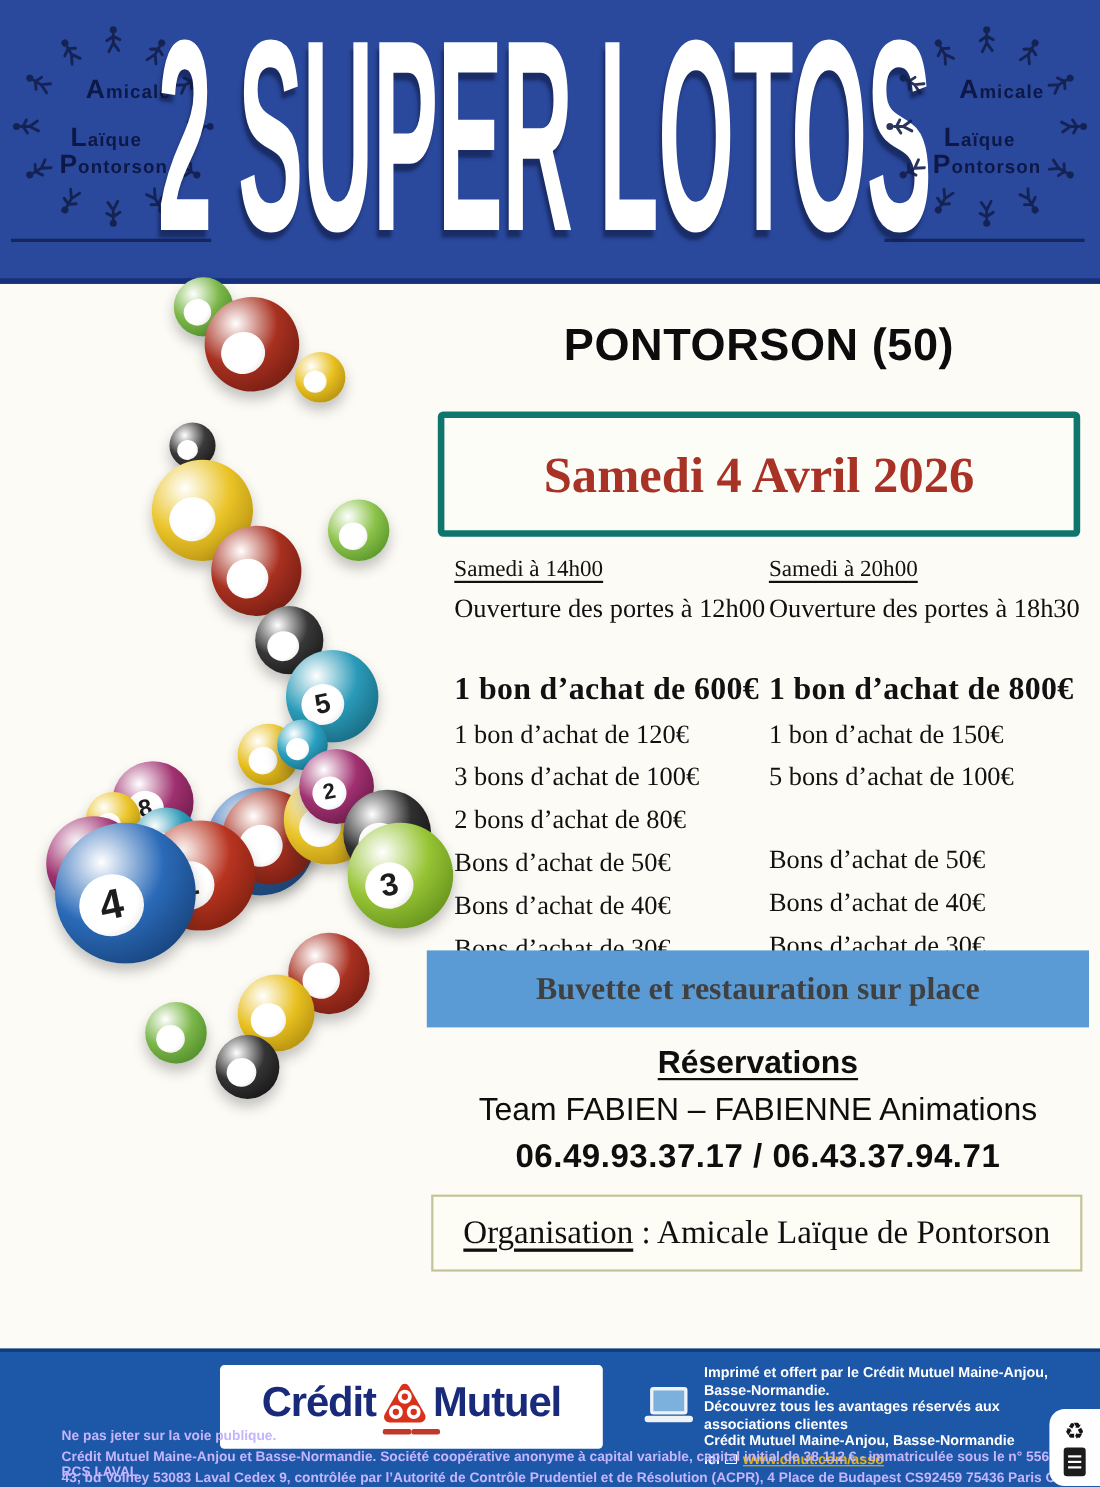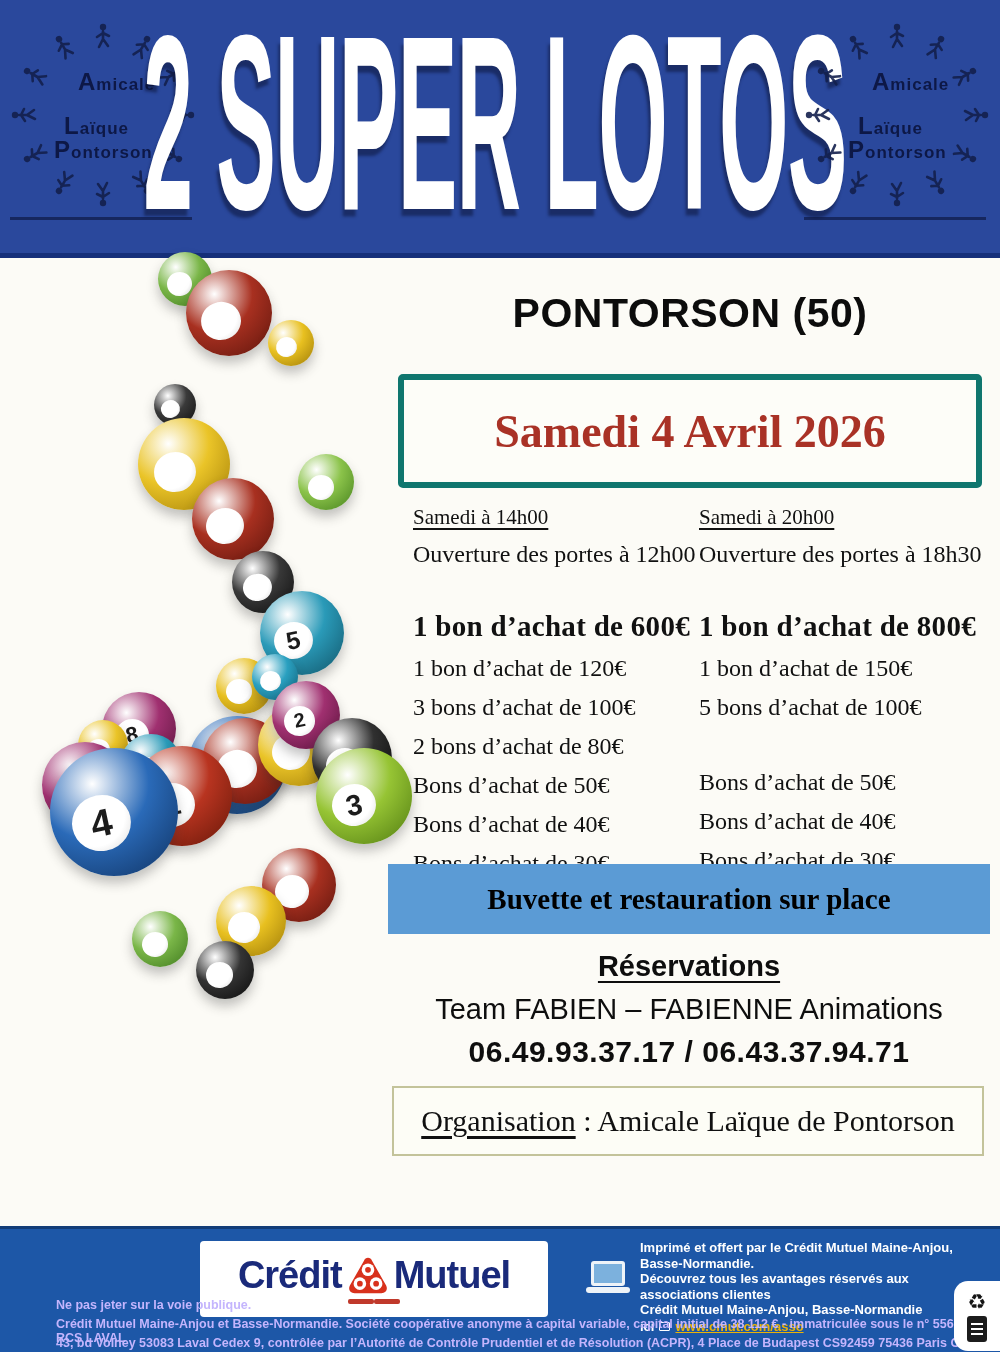--- a/index.html
+++ b/index.html
@@ -49,21 +49,21 @@
   .session { width:50%; font-family:"Liberation Serif", serif; color:#111111; }
   .session .time { font-size:21px; text-decoration:underline; text-underline-offset:4px; }
   .session .doors { font-size:24px; margin-top:11px; }
   .session .jackpot { font-size:29px; font-weight:700; margin-top:42px; letter-spacing:0.3px; }
   .session .prize { font-size:24px; margin-top:12px; }
   .session .prize-spacer { height:36px; }
 
   .buvette { position:absolute; left:388px; top:864px; width:602px; height:70px;
     background:#5b9bd5; display:flex; align-items:center; justify-content:center; }
   .buvette span { font-family:"Liberation Serif", serif; font-weight:700;
-    font-size:29px; color:#000000; }
+    font-size:29px; color:#404040; }
 
   .reservations { position:absolute; left:390px; top:950px; width:598px; text-align:center; color:#0e0e0e; }
   .reservations .res-title { font-size:29px; font-weight:700;
     text-decoration:underline; text-underline-offset:5px; }
   .reservations .res-team { font-size:29px; margin-top:10px; }
   .reservations .res-phones { font-size:30px; font-weight:700; margin-top:9px; letter-spacing:0.5px; }
 
   .organisation { position:absolute; left:392px; top:1086px; width:592px; height:70px;
     border:2px solid #c3c39a; background:#fdfdf6;
     display:flex; align-items:center; justify-content:center;

